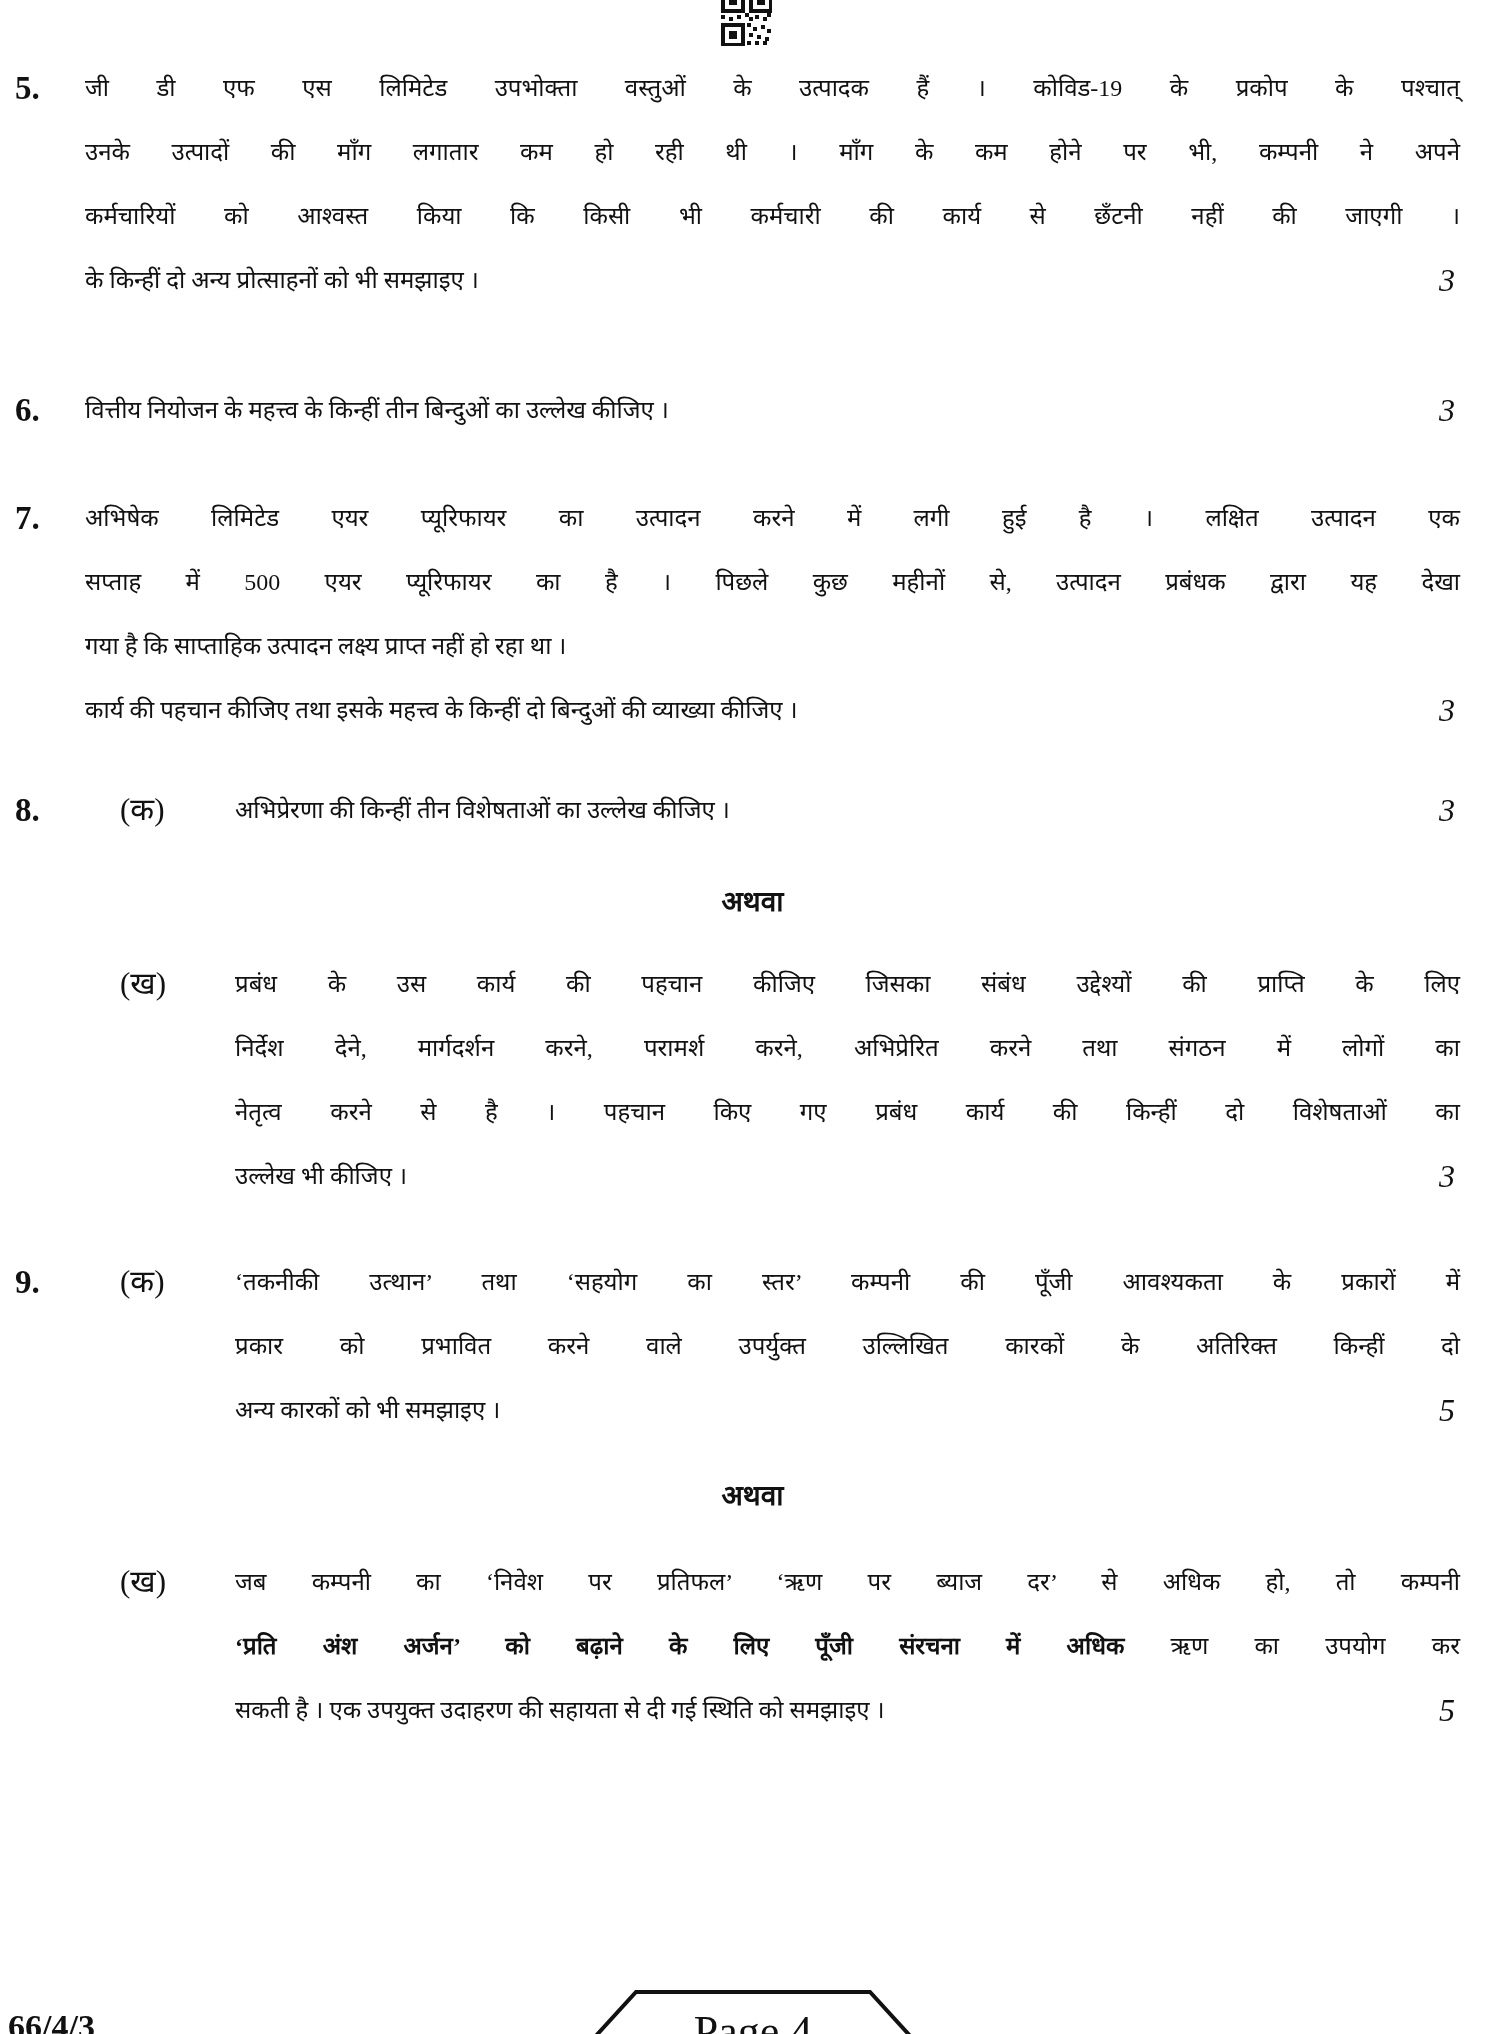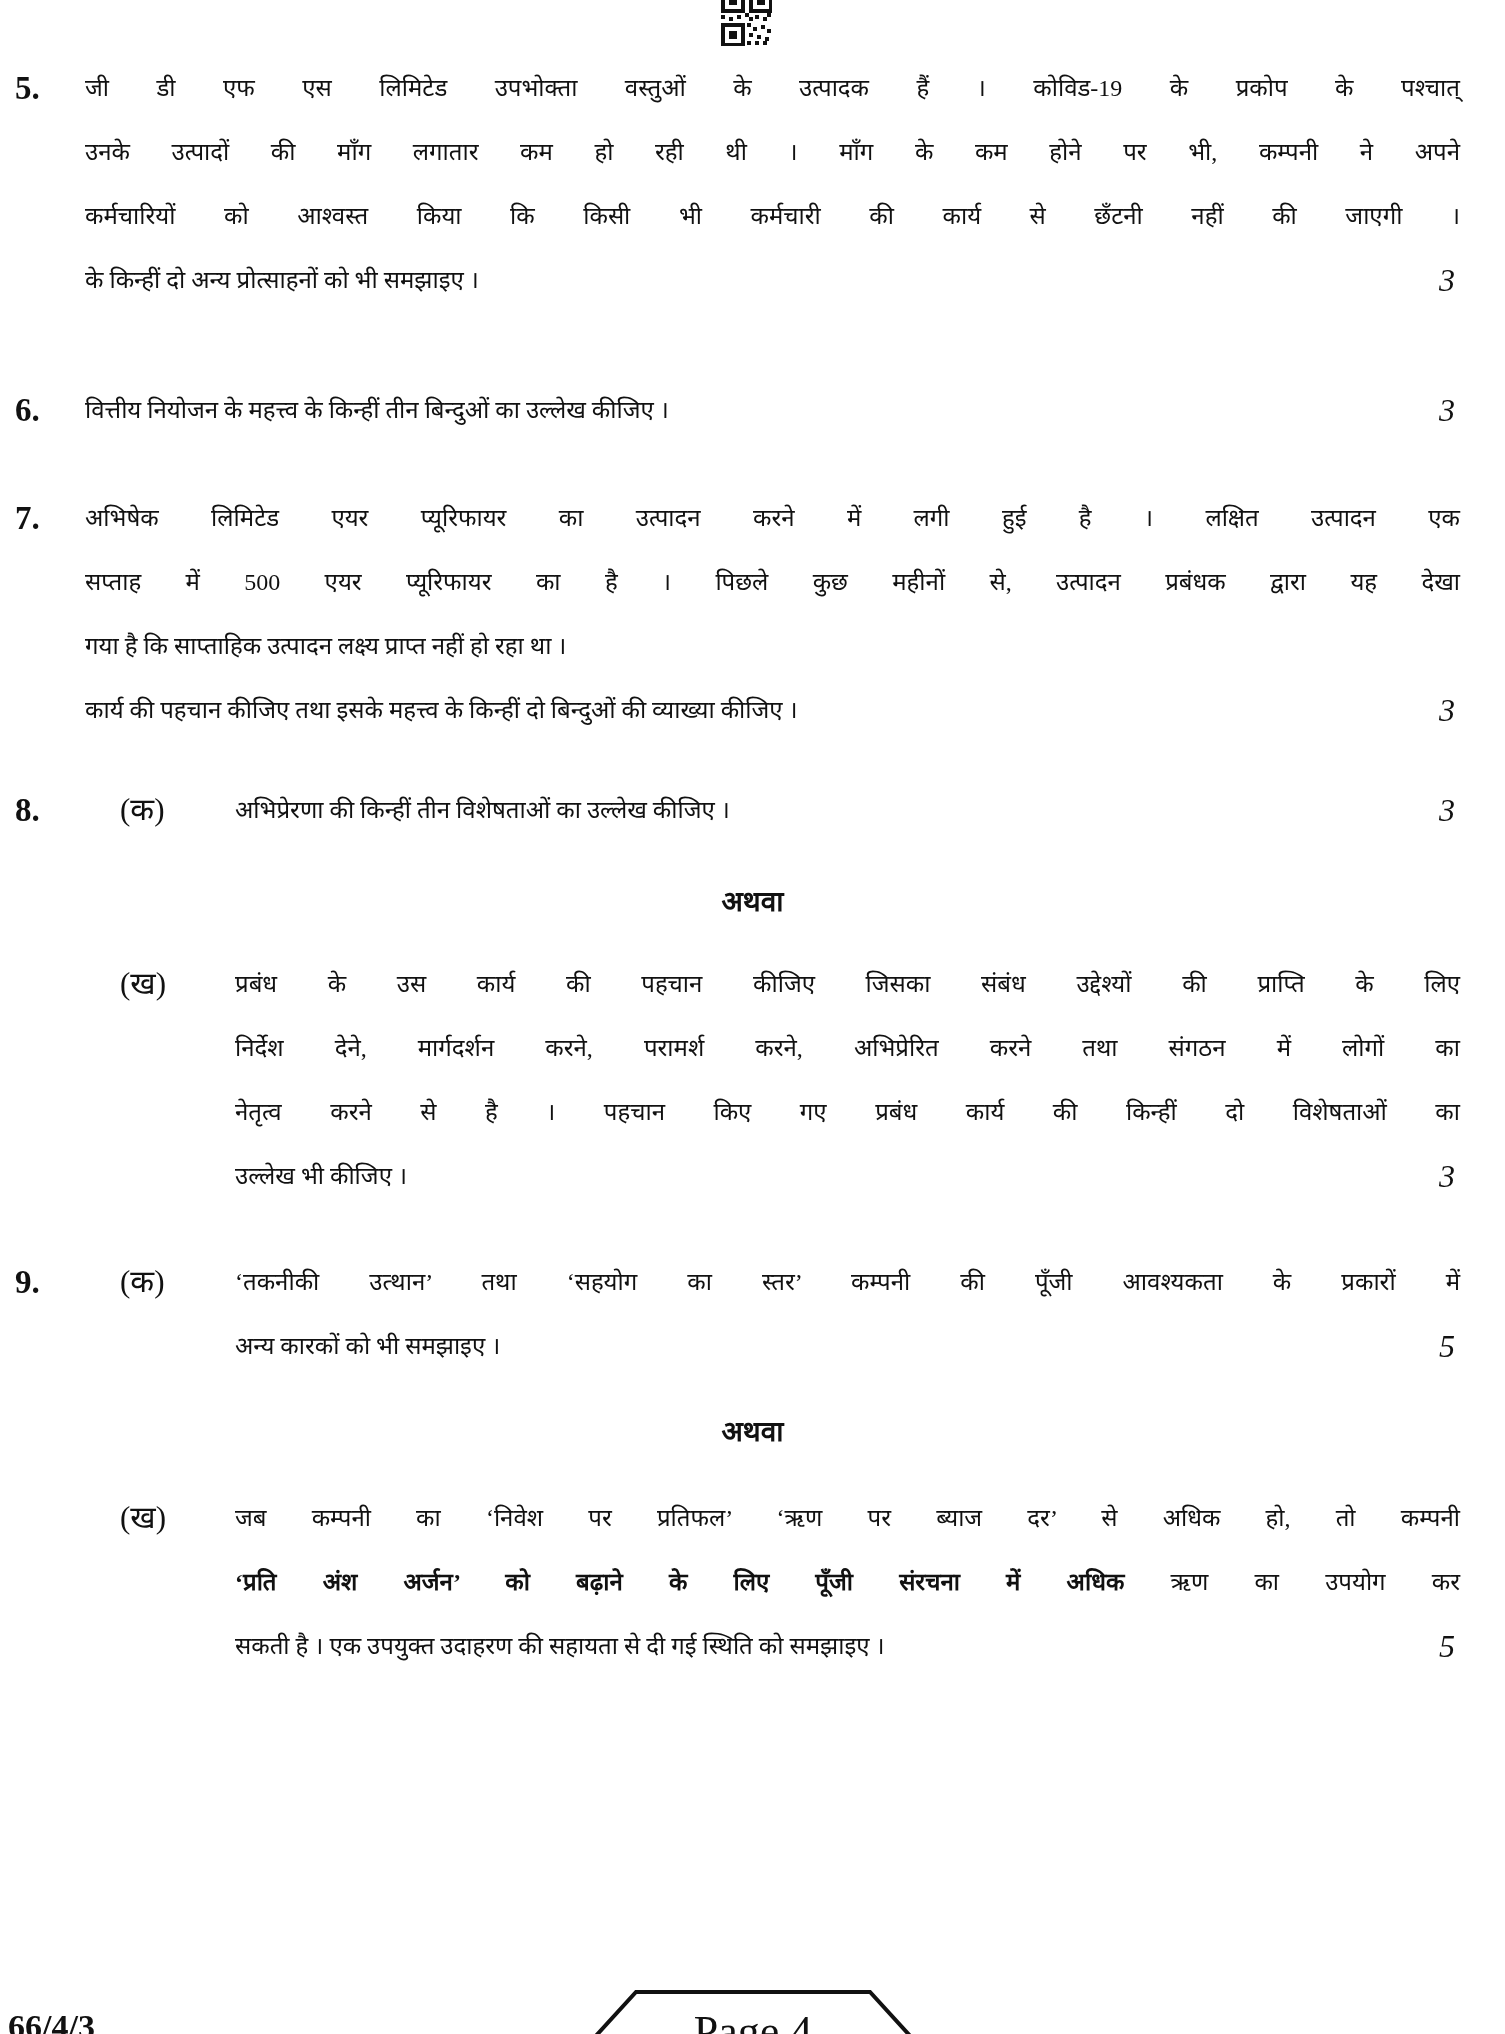--- a/index.html
+++ b/index.html
@@ -124,20 +124,21 @@
         <div class="line">उल्लेख भी कीजिए ।</div>
       </div>
       <div class="marks">3</div>
     </div>
 
     <div class="question mt-q9">
       <div class="qnum">9.</div>
       <div class="qsub">(क)</div>
       <div class="qtext">
         <div class="line just">‘तकनीकी उत्थान’ तथा ‘सहयोग का स्तर’ कम्पनी की पूँजी आवश्यकता के प्रकारों में</div>
+        <div class="line just">प्रकार को प्रभावित करने वाले उपर्युक्त उल्लिखित कारकों के अतिरिक्त किन्हीं दो</div>
         <div class="line">अन्य कारकों को भी समझाइए ।</div>
       </div>
       <div class="marks">5</div>
     </div>
 
     <div class="or-row mt-or2">अथवा</div>
 
     <div class="question mt-q9b">
       <div class="qnum"></div>
       <div class="qsub">(ख)</div>

